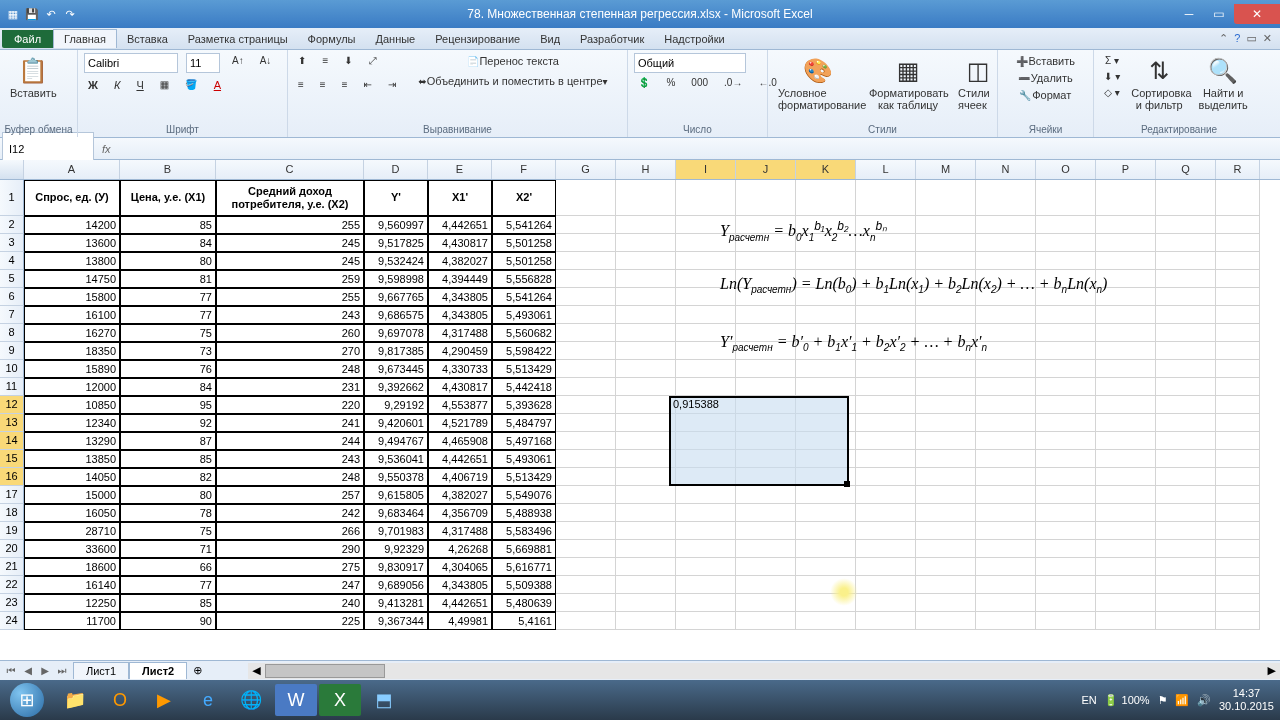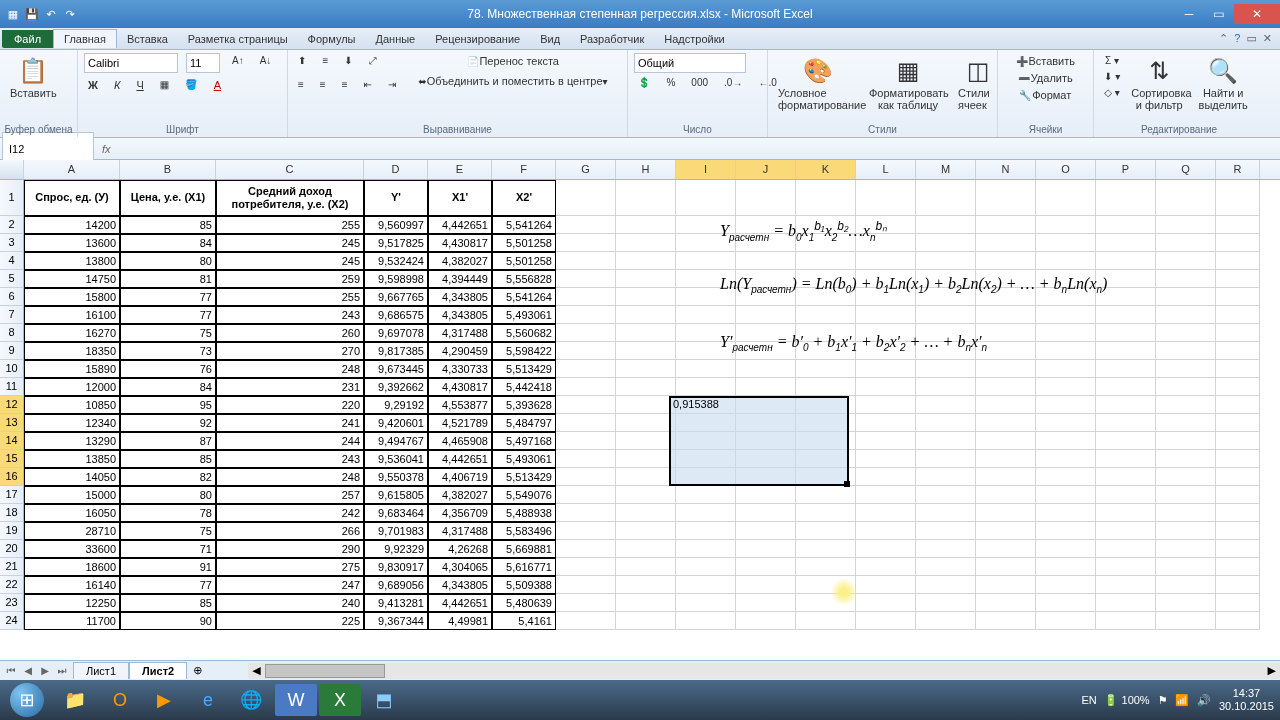--- a/index.html
+++ b/index.html
@@ -670,21 +670,21 @@
         <div class="cell colw-M"></div>
         <div class="cell colw-N"></div>
         <div class="cell colw-O"></div>
         <div class="cell colw-P"></div>
         <div class="cell colw-Q"></div>
         <div class="cell colw-R"></div>
       </div>
       <div class="row">
         <div class="rh">21</div>
         <div class="cell colw-A bord">18600</div>
-        <div class="cell colw-B bord">91</div>
+        <div class="cell colw-B bord">66</div>
         <div class="cell colw-C bord">275</div>
         <div class="cell colw-D bord">9,830917</div>
         <div class="cell colw-E bord">4,304065</div>
         <div class="cell colw-F bord">5,616771</div>
         <div class="cell colw-G"></div>
         <div class="cell colw-H"></div>
         <div class="cell colw-I"></div>
         <div class="cell colw-J"></div>
         <div class="cell colw-K"></div>
         <div class="cell colw-L"></div>

